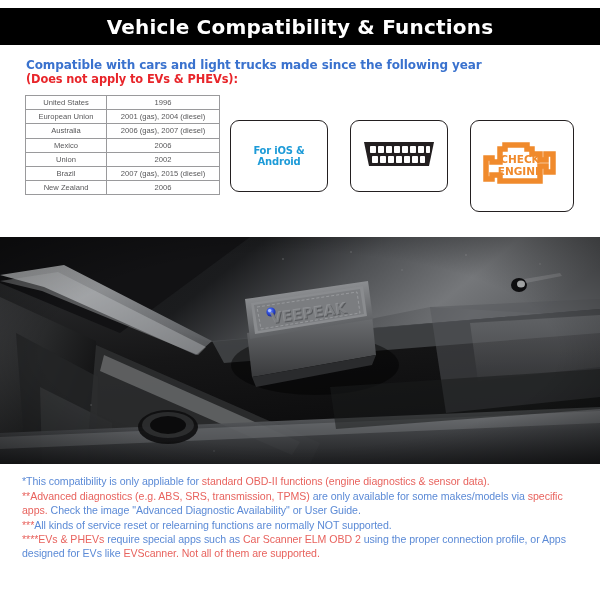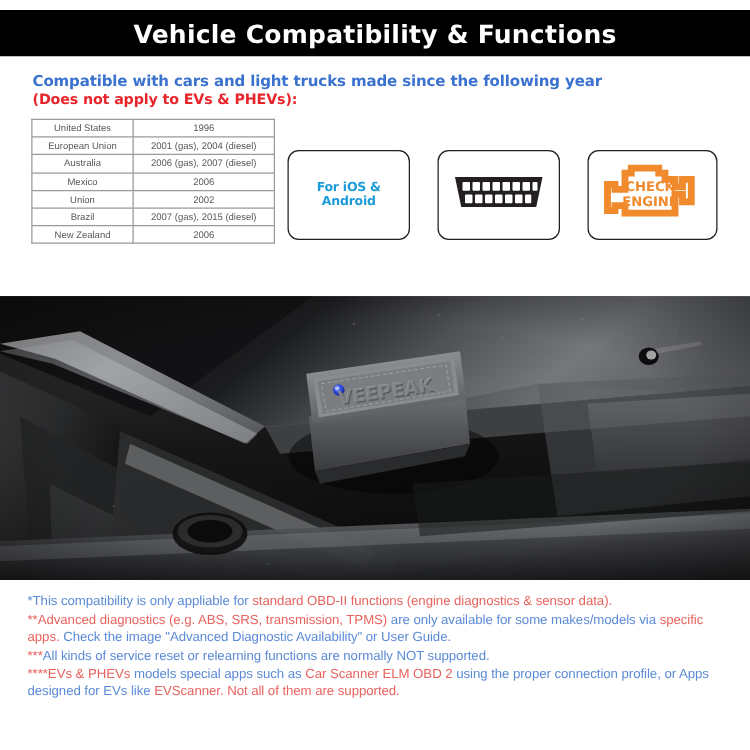--- a/index.html
+++ b/index.html
@@ -86,21 +86,21 @@
   
   .icon-box {
     position: absolute;
     background: #ffffff;
     border: 1.6px solid #231f20;
     border-radius: 9px;
     box-sizing: border-box;
   }
   #icon-box-platform { left: 230px; top: 120px; width: 98px; height: 72px; }
   #icon-box-connector { left: 350px; top: 120px; width: 98px; height: 72px; }
-  #icon-box-checkengine { left: 470px; top: 120px; width: 104px; height: 72px; }
+  #icon-box-checkengine { left: 470px; top: 120px; width: 104px; height: 92px; }
 
   .platform-text {
     position: absolute;
     left: 0;
     top: 50%;
     width: 100%;
     transform: translateY(-50%);
     text-align: center;
     color: #1d9bd8;
     font-size: 10px;
@@ -365,15 +365,15 @@
   <p>
     <span class="fn-blue">*This compatibility is only appliable for </span><span class="fn-red">standard OBD-II functions (engine diagnostics &amp; sensor data).</span>
   </p>
   <p>
     <span class="fn-red">**Advanced diagnostics (e.g. ABS, SRS, transmission, TPMS) </span><span class="fn-blue">are only available for some makes/models via </span><span class="fn-red">specific apps. </span><span class="fn-blue">Check the image "Advanced Diagnostic Availability" or User Guide.</span>
   </p>
   <p>
     <span class="fn-red">***</span><span class="fn-blue">All kinds of service reset or relearning functions are normally NOT supported.</span>
   </p>
   <p>
-    <span class="fn-red">****EVs &amp; PHEVs </span><span class="fn-blue">models special apps such as </span><span class="fn-red">Car Scanner ELM OBD 2 </span><span class="fn-blue">using the proper connection profile, or Apps designed for EVs like </span><span class="fn-red">EVScanner. Not all of them are supported.</span>
+    <span class="fn-red">****EVs &amp; PHEVs </span><span class="fn-blue">require special apps such as </span><span class="fn-red">Car Scanner ELM OBD 2 </span><span class="fn-blue">using the proper connection profile, or Apps designed for EVs like </span><span class="fn-red">EVScanner. Not all of them are supported.</span>
   </p>
 </div>
 
 </body></html>

